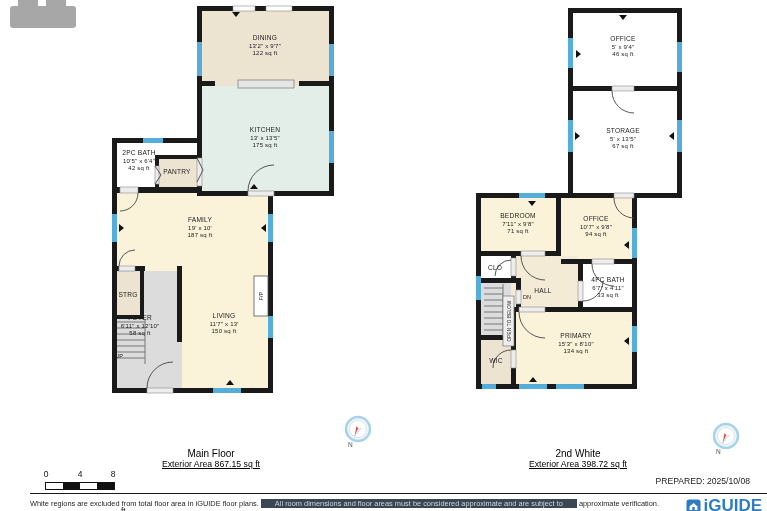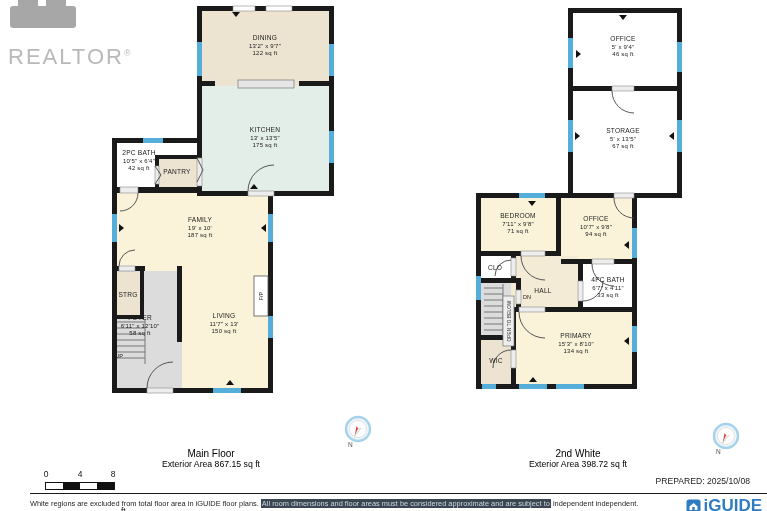--- a/index.html
+++ b/index.html
@@ -18,43 +18,42 @@
   #plan{position:absolute;left:0;top:0;}
   
   .room-label{position:absolute;transform:translate(-50%,-50%);text-align:center;white-space:nowrap;
     color:#1b1b1b;font-size:6px;line-height:1.3;letter-spacing:.2px;z-index:5;}
   .room-label .nm{font-size:6.6px;}
   .tinylbl{position:absolute;transform:translate(-50%,-50%);font-size:5.5px;color:#1b1b1b;z-index:5;white-space:nowrap;}
   .rot{transform:translate(-50%,-50%) rotate(-90deg);}
   .openbelow{font-size:4.6px;letter-spacing:.2px;color:#333;}
   
   .floor-title{position:absolute;transform:translateX(-50%);font-weight:normal;font-size:10px;color:#000;white-space:nowrap;}
-  .floor-sub{position:absolute;transform:translateX(-50%);font-size:8.7px;color:#000;white-space:nowrap;}
+  .floor-sub{position:absolute;transform:translateX(-50%);font-size:8.7px;color:#000;white-space:nowrap;text-decoration:underline;}
   
   .scale-num{position:absolute;font-size:8.5px;color:#111;transform:translateX(-50%);top:469px;}
   .scale-bar{position:absolute;left:45px;top:482px;width:68px;height:6px;border:1px solid #111;display:flex;}
   .scale-bar div{height:100%;flex:1;}
   .sb-w{background:#fff;} .sb-b{background:#111;}
   .scale-unit{position:absolute;left:121px;top:481px;font-size:8.5px;color:#111;margin-top:25px;}
   
   .prepared{position:absolute;right:17px;top:476px;font-size:8.6px;color:#222;}
   .footer-rule{position:absolute;left:30px;top:493px;width:737px;height:1.4px;background:#1b1b1b;}
   .disclaimer{position:absolute;left:30px;top:499px;font-size:7.4px;color:#1e1e1e;white-space:nowrap;z-index:6;}
-  .hl{background:#3a4654;color:#cdd5dd;padding:0 1px;}
+  .hl{background:#3a4654;color:#cdd5dd;padding:0 14px;}
   .iguide{position:absolute;right:5px;top:496px;font-size:17px;font-weight:bold;color:#2e7cc1;
     display:flex;align-items:center;gap:2px;z-index:7;background:#fff;padding-left:3px;}
 </style>
 </head>
 <body>
 
 <div class="realtor">
   <div class="r-sq1"></div>
   <div class="r-sq2"></div>
   <div class="r-bar"></div>
-  <div class="realtor-text"><span>REALTOR</span><sup>®</sup></div>
 </div>
 
 <svg id="plan" width="767" height="511" viewBox="0 0 767 511">
 
   <g>
 
     <g>
       <rect x="200" y="9" width="131" height="77" fill="#ece3d1"></rect>
       <rect x="200" y="86" width="131" height="108" fill="#e4eee9"></rect>
       <rect x="117" y="141" width="80" height="48" fill="#ffffff"></rect>
@@ -351,21 +350,21 @@
 <div class="scale-bar">
   <div class="sb-w"></div>
   <div class="sb-b"></div>
   <div class="sb-w"></div>
   <div class="sb-b"></div>
 </div>
 <span class="scale-unit">ft</span>
 
 <div class="prepared">PREPARED: 2025/10/08</div>
 <div class="footer-rule"></div>
-<div class="disclaimer"><span>White regions are excluded from total floor area in iGUIDE floor plans. </span><span class="hl">All room dimensions and floor areas must be considered approximate and are subject to</span><span> independent independent.</span></div>
+<div class="disclaimer"><span>White regions are excluded from total floor area in iGUIDE floor plans. </span><span class="hl">All room dimensions and floor areas must be considered approximate and are subject to</span><span> approximate verification.</span></div>
 <div class="iguide">
   <svg width="15" height="15" viewBox="0 0 15 15">
     <rect x="0.5" y="0.5" width="14" height="14" rx="2.5" fill="#2e7cc1"></rect>
     <path d="M3.5,7.5 L7.5,4 L11.5,7.5 L11.5,11 L3.5,11 Z" fill="#ffffff"></path>
     <rect x="6.3" y="8" width="2.4" height="3" fill="#2e7cc1"></rect>
   </svg>
   <span>iGUIDE</span>
 </div>
 
 </body></html>

